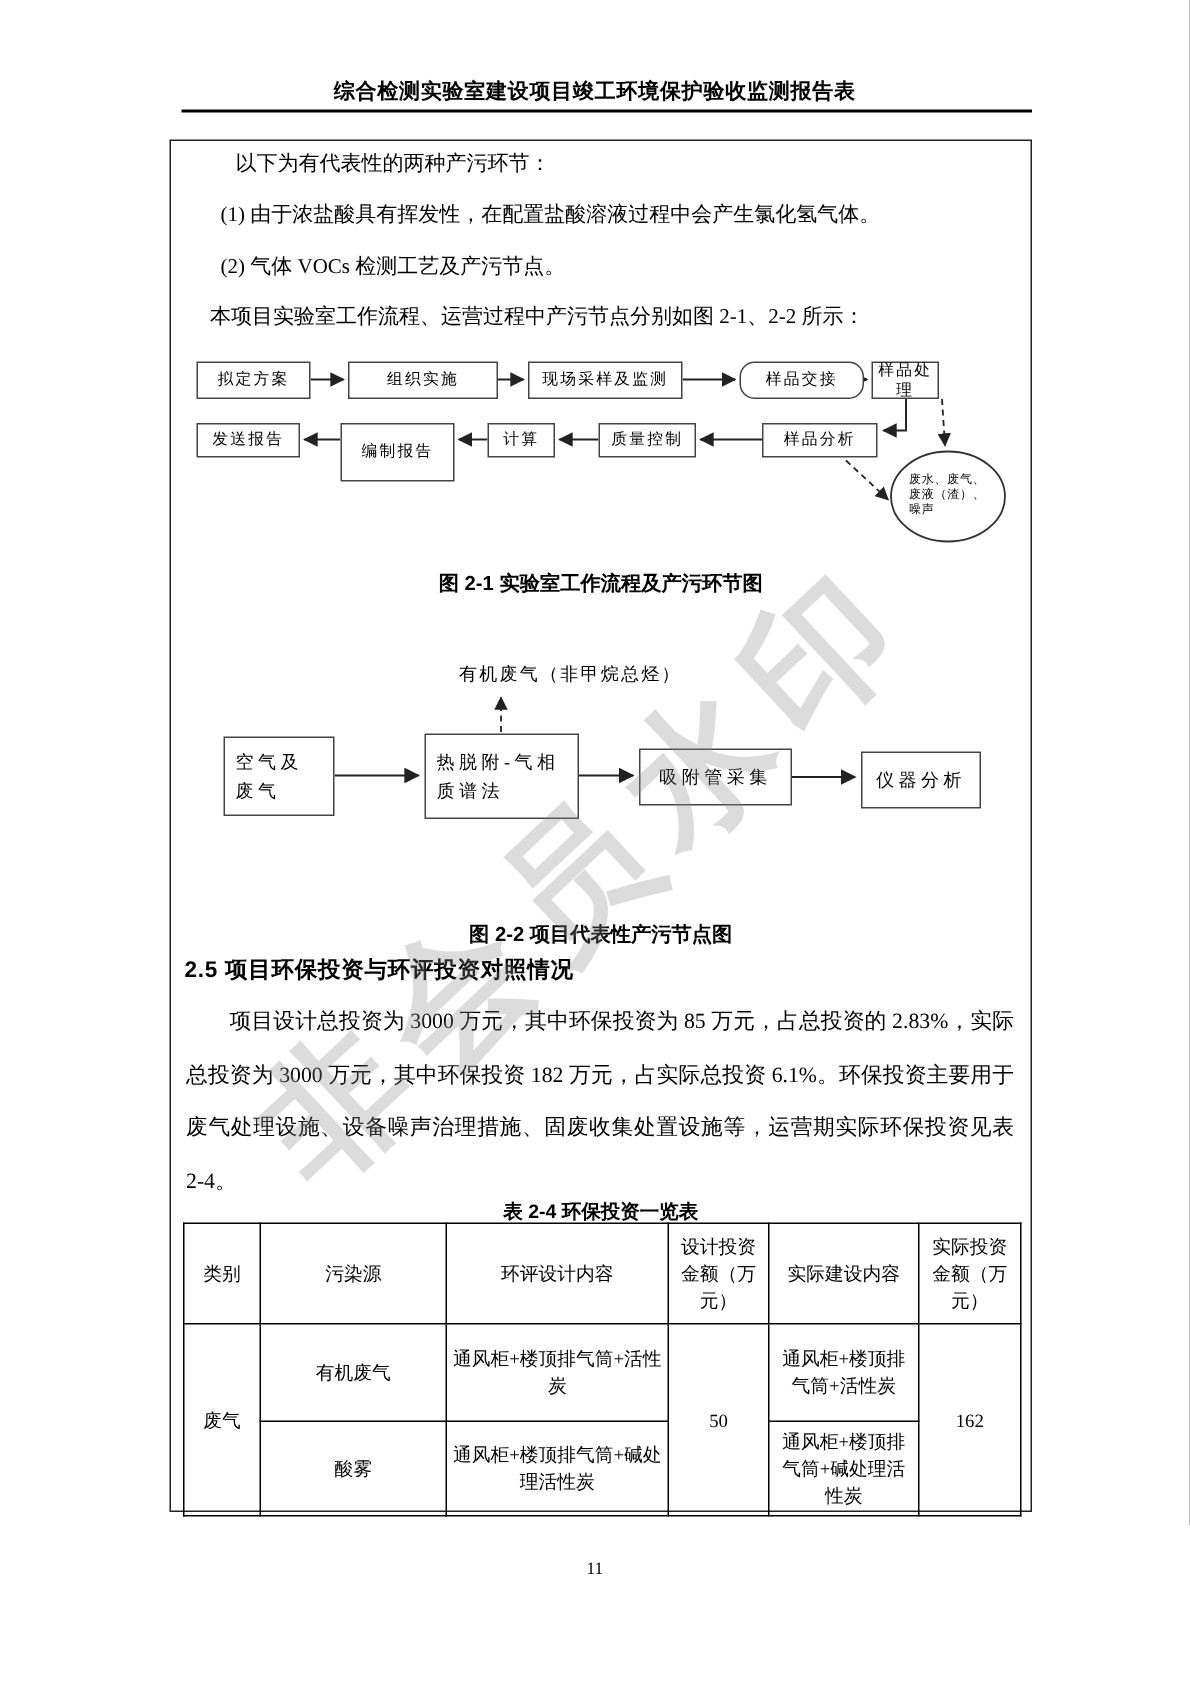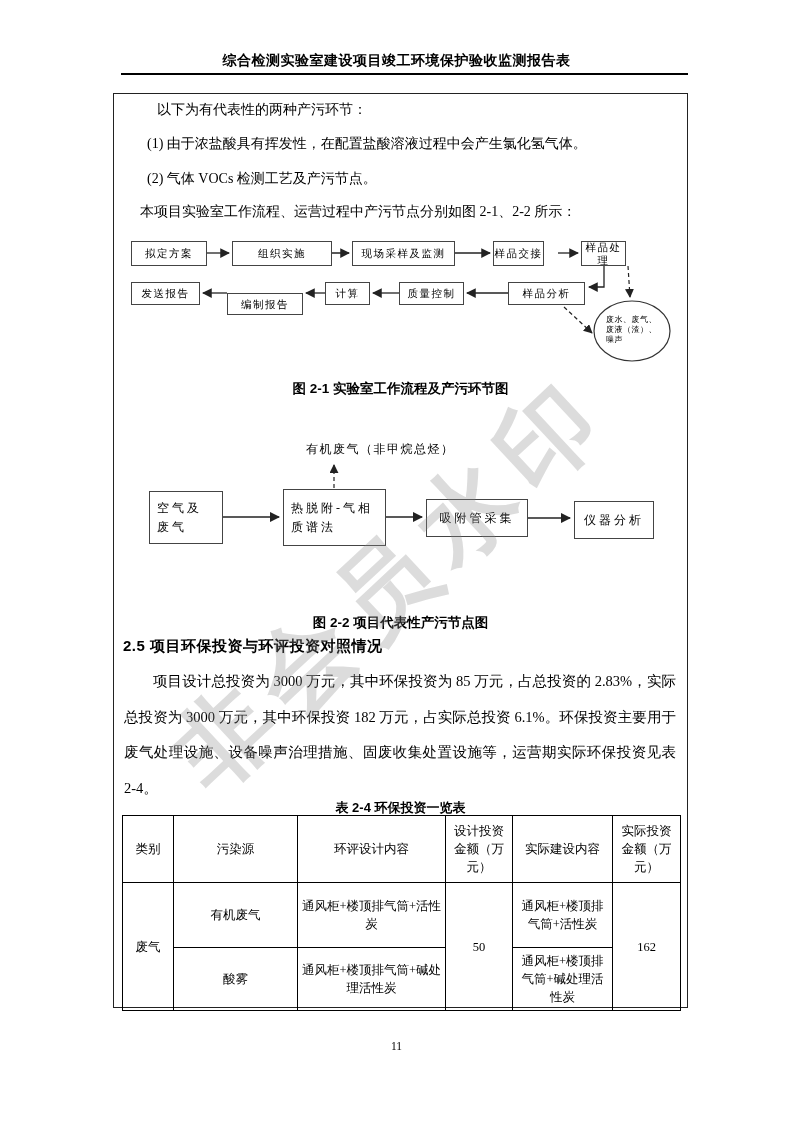--- a/index.html
+++ b/index.html
@@ -110,25 +110,25 @@
     </svg>
 
     <div class="intro-line" style="left:43px;top:7px;">以下为有代表性的两种产污环节：</div>
     <div class="intro-line" style="left:33px;top:41px;">(1) 由于浓盐酸具有挥发性，在配置盐酸溶液过程中会产生氯化氢气体。</div>
     <div class="intro-line" style="left:33px;top:76px;">(2) 气体 VOCs 检测工艺及产污节点。</div>
     <div class="intro-line" style="left:26px;top:109px;">本项目实验室工作流程、运营过程中产污节点分别如图 2-1、2-2 所示：</div>
 
     <div class="fbox" style="left:17px;top:147px;width:76px;height:25px;">拟定方案</div>
     <div class="fbox" style="left:118px;top:147px;width:100px;height:25px;">组织实施</div>
     <div class="fbox" style="left:238px;top:147px;width:103px;height:25px;">现场采样及监测</div>
-    <div class="fbox" style="left:379px;top:147px;width:51px;height:25px;">样品交接</div>
+    <div class="fbox" style="left:379px;top:147px;width:83px;height:25px;border-radius:10px;">样品交接</div>
     <div class="fbox" style="left:467px;top:147px;width:45px;height:25px;">样品处理</div>
 
     <div class="fbox" style="left:17px;top:188px;width:69px;height:23px;">发送报告</div>
-    <div class="fbox" style="left:113px;top:188px;width:76px;height:22px;margin-top:11px;">编制报告</div>
+    <div class="fbox" style="left:113px;top:188px;width:76px;height:39px;">编制报告</div>
     <div class="fbox" style="left:211px;top:188px;width:45px;height:23px;">计算</div>
     <div class="fbox" style="left:285px;top:188px;width:65px;height:23px;">质量控制</div>
     <div class="fbox" style="left:394px;top:188px;width:77px;height:23px;">样品分析</div>
 
     <div class="ellipse-text" style="left:492px;top:221px;width:58px;font-family:Liberation Serif, serif;">废水、废气、
 废液（渣）、
 噪声</div>
 
     <div class="fig-caption" style="top:286px;">图 2-1  实验室工作流程及产污环节图</div>
 

